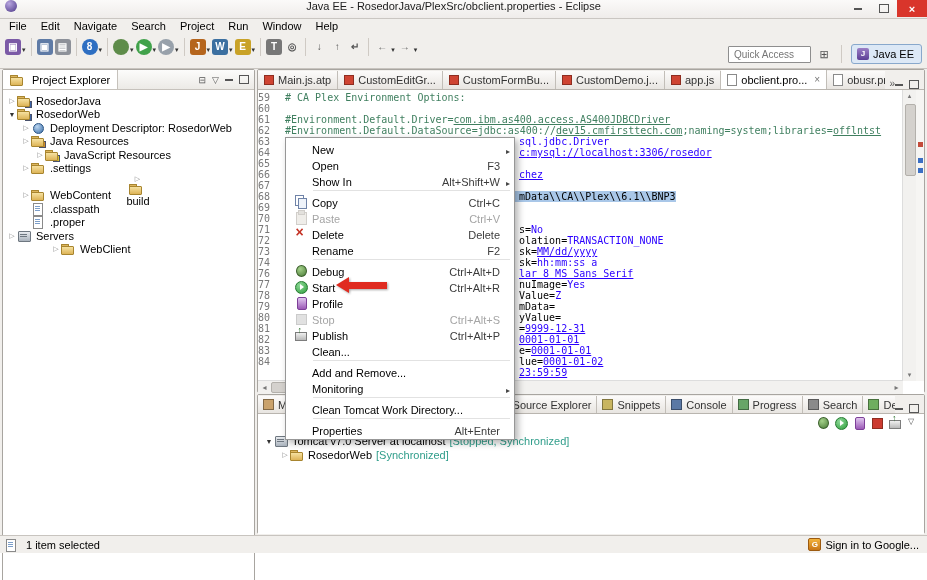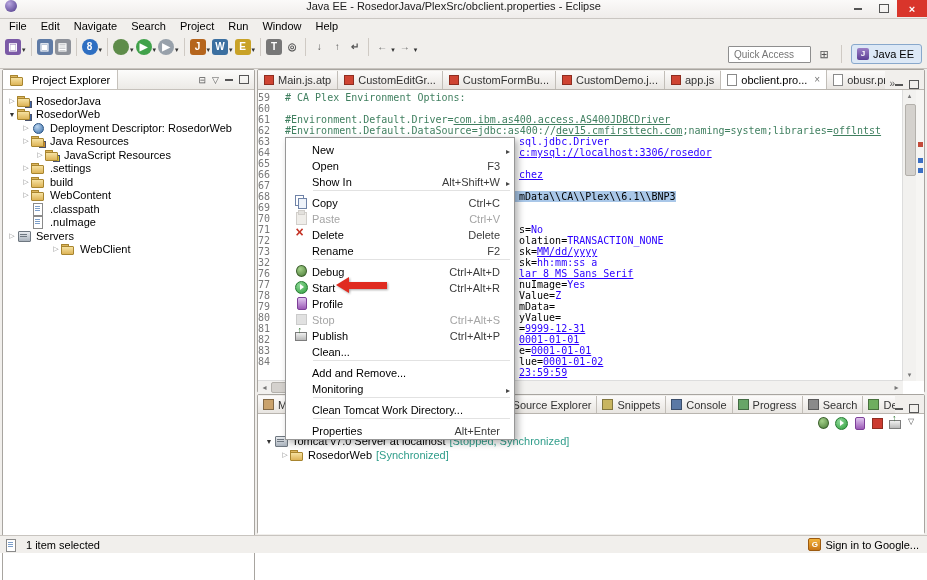--- a/index.html
+++ b/index.html
@@ -287,39 +287,39 @@
           <span class="tic folder">
             <span class="badge" style="background: rgb(214, 194, 47);"></span>
           </span>
           <span class="tlabel">JavaScript Resources</span>
         </div>
         <div class="trow" style="padding-left: 18px;">
           <span class="arrow">▷</span>
           <span class="tic folder"></span>
           <span class="tlabel">.settings</span>
         </div>
-        <div class="trow" style="padding-left: 18px;">
+        <div class="trow" style="padding-left: 18px; flex-direction: column;">
           <span class="arrow">▷</span>
           <span class="tic folder"></span>
           <span class="tlabel">build</span>
         </div>
         <div class="trow" style="padding-left: 18px;">
           <span class="arrow">▷</span>
           <span class="tic folder"></span>
           <span class="tlabel">WebContent</span>
         </div>
         <div class="trow" style="padding-left: 18px;">
           <span class="arrow"></span>
           <span class="tic file"></span>
           <span class="tlabel">.classpath</span>
         </div>
         <div class="trow" style="padding-left: 18px;">
           <span class="arrow"></span>
           <span class="tic file"></span>
-          <span class="tlabel">.nuImage</span>
+          <span class="tlabel">.proper</span>
         </div>
         <div class="trow" style="padding-left: 4px;">
           <span class="arrow">▷</span>
           <span class="tic server"></span>
           <span class="tlabel">Servers</span>
         </div>
         <div class="trow" style="padding-left: 4px; margin-left: 44px;">
           <span class="arrow">▷</span>
           <span class="tic project"></span>
           <span class="tlabel">WebClient</span>
@@ -429,21 +429,21 @@
           </div>
           <div class="cl">
             <span class="ln">72</span>
             <span class="ct" style="padding-left: 234px;"><span class="k">olation=</span><span class="v">TRANSACTION_NONE</span></span>
           </div>
           <div class="cl">
             <span class="ln">73</span>
             <span class="ct" style="padding-left: 234px;"><span class="k">sk=</span><span class="v u">MM/dd/yyyy</span></span>
           </div>
           <div class="cl">
-            <span class="ln">32</span>
+            <span class="ln">74</span>
             <span class="ct" style="padding-left: 234px;"><span class="k">sk=</span><span class="v">hh:mm:ss a</span></span>
           </div>
           <div class="cl">
             <span class="ln">76</span>
             <span class="ct" style="padding-left: 234px;"><span class="v u">lar 8 MS Sans Serif</span></span>
           </div>
           <div class="cl">
             <span class="ln">77</span>
             <span class="ct" style="padding-left: 234px;"><span class="k">nuImage=</span><span class="v">Yes</span></span>
           </div>

